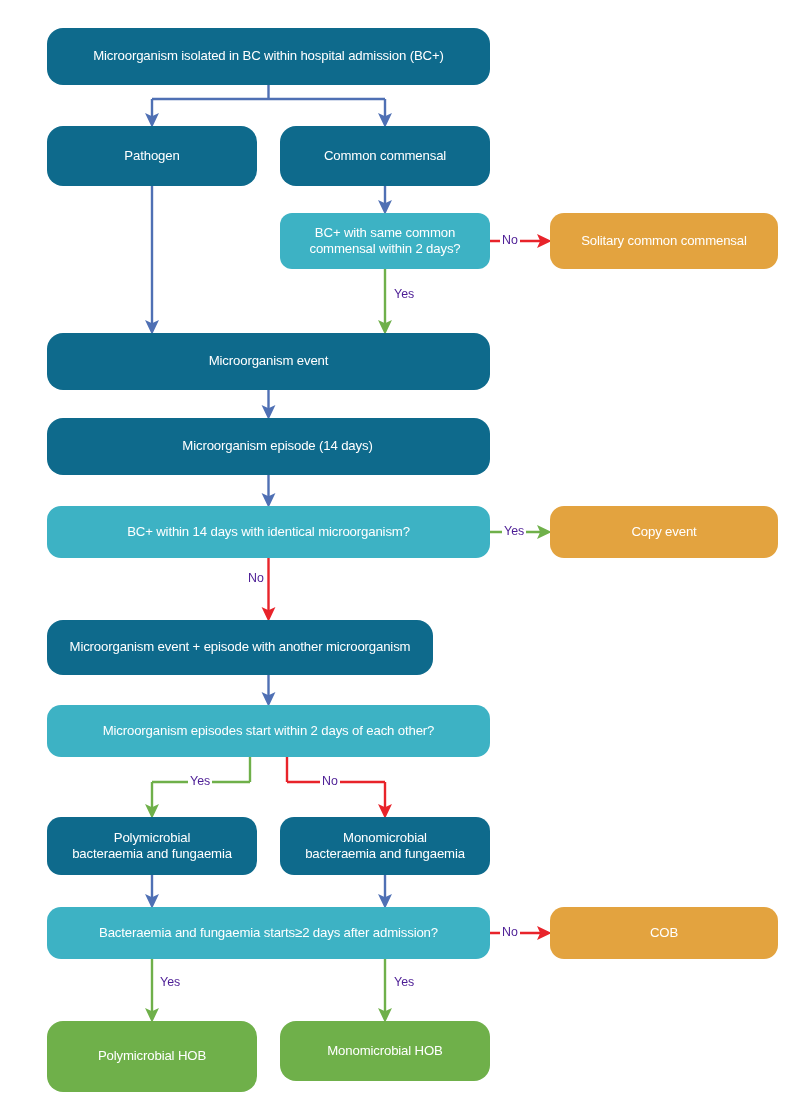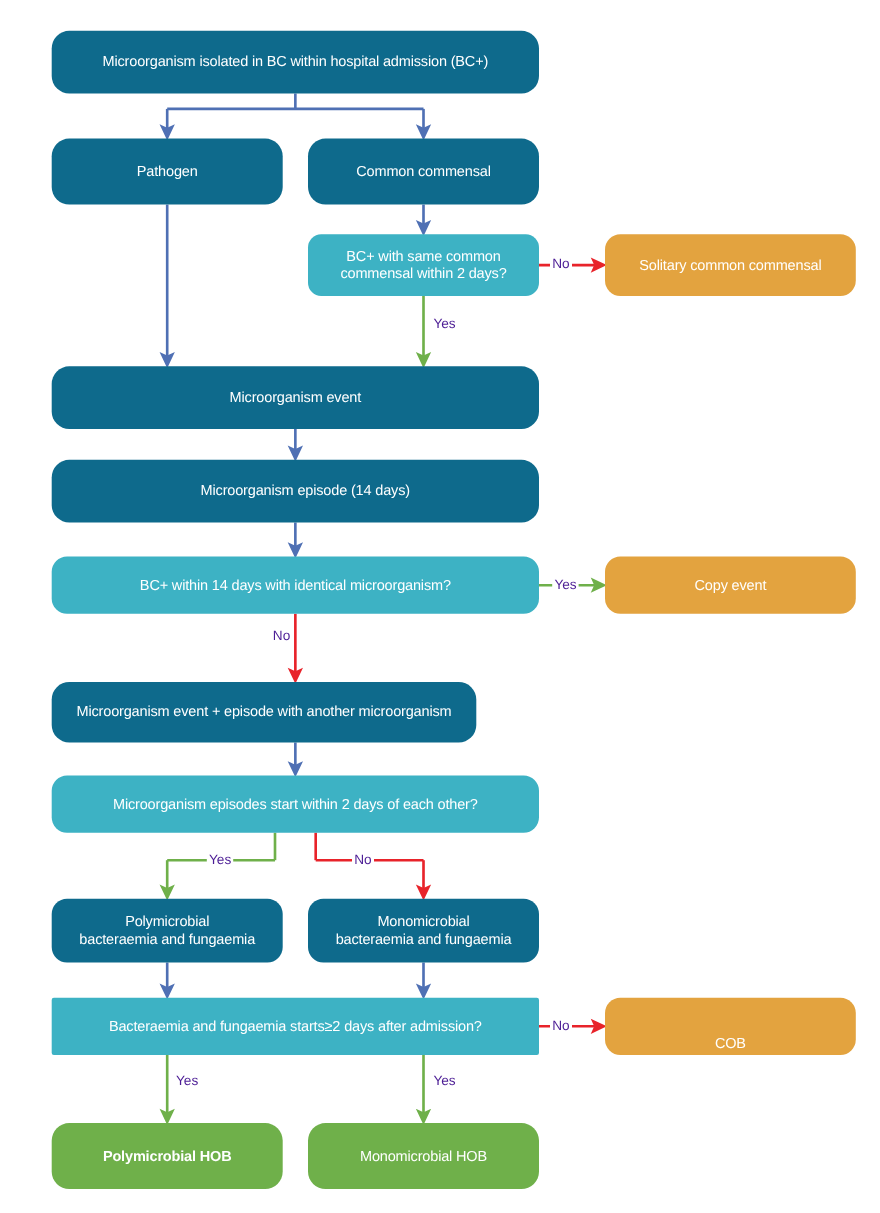--- a/index.html
+++ b/index.html
@@ -166,29 +166,29 @@
   <div class="node-box" style="left:47px; top:817px; width:210px; height:58px; background:#0e6a8c; border-radius:14px;">
     <span>Polymicrobial
 bacteraemia and fungaemia</span>
   </div>
 
   <div class="node-box" style="left:280px; top:817px; width:210px; height:58px; background:#0e6a8c; border-radius:14px;align-items:center;">
     <span>Monomicrobial
 bacteraemia and fungaemia</span>
   </div>
 
-  <div class="node-box" style="left:47px; top:907px; width:443px; height:52px; background:#3db2c4; border-radius:2px;">
+  <div class="node-box" style="left:47px; top:907px; width:443px; height:52px; background:#3db2c4; border-radius:14px;">
     <span>Bacteraemia and fungaemia starts≥2 days after admission?</span>
   </div>
 
-  <div class="node-box" style="left:550px; top:907px; width:228px; height:52px; background:#e3a33f; border-radius:14px;align-items:flex-end;">
+  <div class="node-box" style="left:550px; top:907px; width:228px; height:52px; background:#e3a33f; border-radius:14px;">
     <span>COB</span>
   </div>
 
-  <div class="node-box" style="left:47px; top:1021px; width:210px; height:60px; background:#6fb04a;font-weight:bold;">
+  <div class="node-box" style="left:47px; top:1021px; width:210px; height:71px; background:#6fb04a;">
     <span>Polymicrobial HOB</span>
   </div>
 
   <div class="node-box" style="left:280px; top:1021px; width:210px; height:60px; background:#6fb04a;">
     <span>Monomicrobial HOB</span>
   </div>
 
   <div class="edge-label" style="left:500px; top:234px;">No</div>
 
   <div class="edge-label" style="left:392px; top:288px;">Yes</div>

